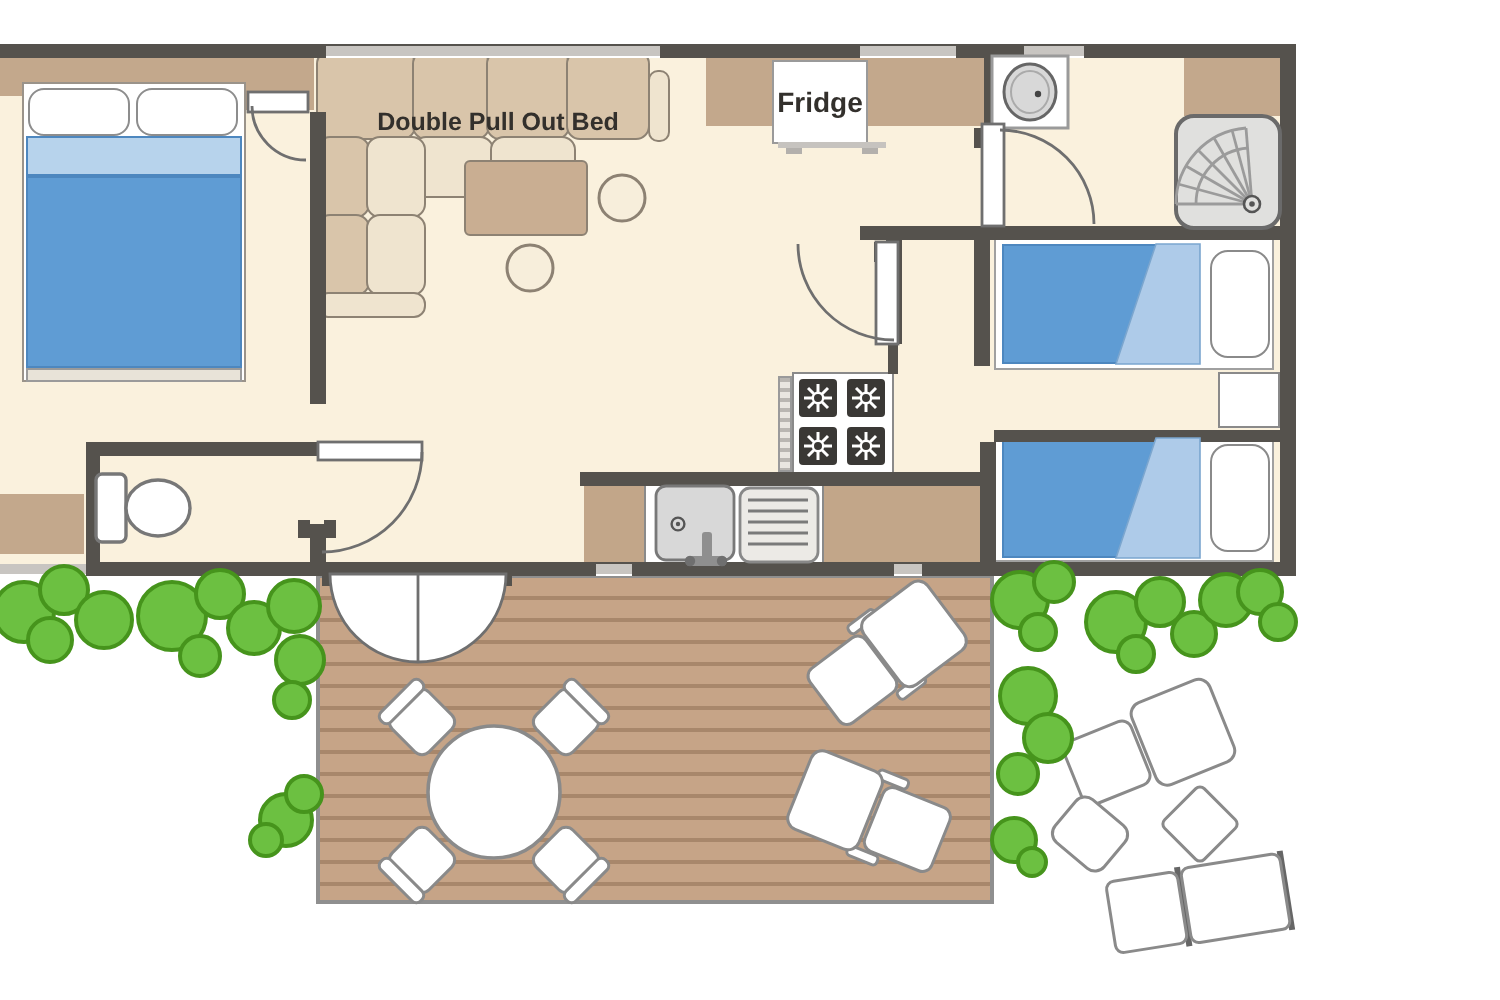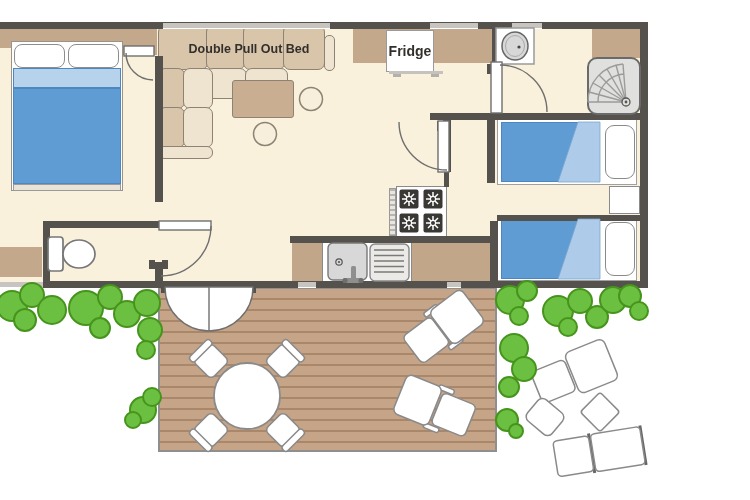--- a/index.html
+++ b/index.html
@@ -48,21 +48,21 @@
   <div class="abs cushion cb" style="left:243px;top:25px;width:42px;height:45px;"></div>
   <div class="abs cushion cb" style="left:283px;top:25px;width:42px;height:45px;"></div>
   <div class="abs cushion cs" style="left:324px;top:35px;width:11px;height:36px;border-radius:5px;"></div>
   <div class="abs cushion cs" style="left:206px;top:68px;width:41px;height:31px;"></div>
   <div class="abs cushion cs" style="left:245px;top:68px;width:43px;height:31px;"></div>
   <div class="abs cushion cb" style="left:158px;top:68px;width:27px;height:41px;"></div>
   <div class="abs cushion cb" style="left:158px;top:107px;width:27px;height:41px;"></div>
   <div class="abs cushion cs" style="left:183px;top:68px;width:30px;height:41px;"></div>
   <div class="abs cushion cs" style="left:183px;top:107px;width:30px;height:41px;"></div>
   <div class="abs cushion cs" style="left:158px;top:146px;width:55px;height:13px;border-radius:6px;"></div>
-  <div class="abs lbl" style="left:170px;top:38px;width:158px;height:22px;font-size:12.5px;">Double Pull Out Bed</div>
+  <div class="abs lbl" style="left:170px;top:50px;width:158px;height:22px;font-size:12.5px;">Double Pull Out Bed</div>
 
   <div class="abs" style="left:232px;top:80px;width:62px;height:38px;background:#c9ae92;border:1.5px solid var(--c-furniture-outline,#8d8273);border-radius:3px;box-sizing:border-box;"></div>
 
   <div class="abs whitebox" style="left:11px;top:41px;width:112px;height:150px;border-color:#9a938a;"></div>
   <div class="abs" style="left:14px;top:44px;width:51px;height:24px;background:#fff;border:1.3px solid #8d8d8d;border-radius:8px;box-sizing:border-box;"></div>
   <div class="abs" style="left:68px;top:44px;width:51px;height:24px;background:#fff;border:1.3px solid #8d8d8d;border-radius:8px;box-sizing:border-box;"></div>
   <div class="abs" style="left:13px;top:68px;width:108px;height:20px;background:var(--c-bed-strip,#b7d3ec);border:1px solid var(--c-bed-blue-edge,#4d87bf);box-sizing:border-box;"></div>
   <div class="abs" style="left:13px;top:88px;width:108px;height:96px;background:var(--c-bed-blue,#5f9cd4);border:1px solid var(--c-bed-blue-edge,#4d87bf);box-sizing:border-box;"></div>
   <div class="abs" style="left:13px;top:184px;width:108px;height:7px;background:#e8e3d8;border:1px solid #9a9a9a;box-sizing:border-box;"></div>
 

